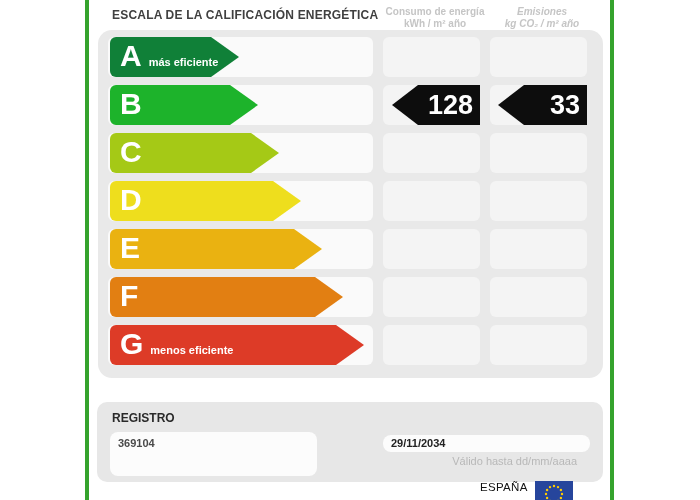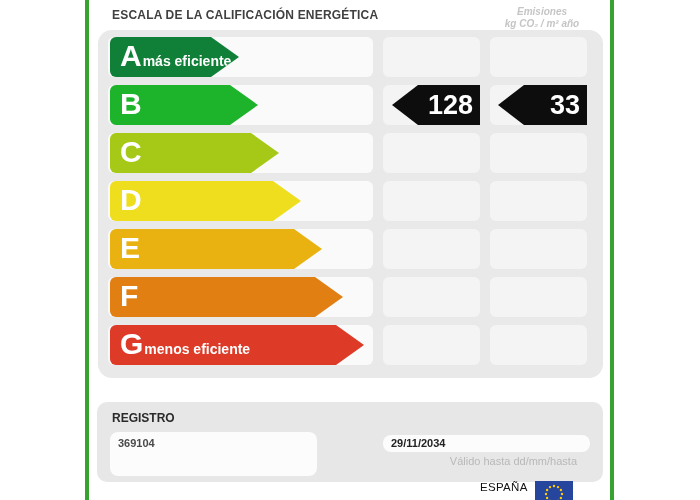--- a/index.html
+++ b/index.html
@@ -23,21 +23,21 @@
     border-radius:14px;padding-top:7px;box-sizing:border-box;}
   .row{position:relative;height:40px;margin:0 16px 8px 10px;}
   .strip{position:absolute;left:0;top:0;width:265px;height:40px;background:#fafafa;border-radius:6px;}
   .cell{position:absolute;top:0;width:97px;height:40px;background:#f4f4f4;border-radius:6px;}
   .cell.consumo{left:275px;}
   .cell.emisiones{left:382px;}
   .rating-arrow{position:absolute;left:2px;top:0;height:40px;border-radius:6px;
     clip-path:polygon(0 0,calc(100% - 28px) 0,100% 50%,calc(100% - 28px) 100%,0 100%);
     display:flex;align-items:baseline;padding-left:10px;box-sizing:border-box;color:#fff;}
   .rating-letter{font-size:30px;font-weight:bold;line-height:38px;}
-  .rating-label{font-size:14px;font-weight:bold;margin-left:1px;}
+  .rating-label{font-size:11px;font-weight:bold;margin-left:7px;}
   .value-arrow{position:absolute;top:0;height:40px;background:#0d0d0d;color:#fff;
     clip-path:polygon(0 50%,26px 0,100% 0,100% 100%,26px 100%);
     font-size:27px;line-height:40px;text-align:right;padding-right:7px;box-sizing:border-box;font-weight:bold;}
   .value-arrow.v1{left:9px;width:88px;}
   .value-arrow.v2{left:8px;width:89px;}
 
   
   .registro-panel{position:absolute;left:97px;top:402px;width:506px;height:80px;background:#e7e7e7;
     border-radius:10px;}
   .registro-title{position:absolute;left:15px;top:9px;font-size:12px;font-weight:bold;color:#2a2a2a;}
@@ -55,20 +55,24 @@
 </head>
 <body>
 
 <div class="certificate">
 
   <div class="green-line left" style="background: rgb(53, 163, 45);"></div>
   <div class="green-line right" style="background: rgb(53, 163, 45);"></div>
 
   <div class="title">ESCALA DE LA CALIFICACIÓN ENERGÉTICA</div>
 
+  <div class="col-head c1">
+    <div>Consumo de energía</div>
+    <div>kWh / m² año</div>
+  </div>
   <div class="col-head c2">
     <div>Emisiones</div>
     <div>kg CO₂ / m² año</div>
   </div>
 
   <div class="scale-panel">
 
     <div class="row">
       <div class="strip"></div>
       <div class="rating-arrow" style="background: rgb(16, 128, 56); width: 129px;">
@@ -142,21 +146,21 @@
       <div class="cell consumo"></div>
       <div class="cell emisiones"></div>
     </div>
 
   </div>
 
   <div class="registro-panel">
     <div class="registro-title">REGISTRO</div>
     <div class="reg-box number">369104</div>
     <div class="reg-box date">29/11/2034</div>
-    <div class="valido">Válido hasta dd/mm/hasta</div>
+    <div class="valido">Válido hasta dd/mm/aaaa</div>
   </div>
 
   <div class="country">ESPAÑA</div>
 
   <div class="eu-flag">
     <svg width="38" height="26" viewBox="0 0 38 26" xmlns="http://www.w3.org/2000/svg">
       <rect width="38" height="26" fill="#26459c"></rect>
       <g fill="#ffcc00">
         <circle cx="19" cy="5" r="1.2"></circle>
           <circle cx="23" cy="6.1" r="1.2"></circle>

